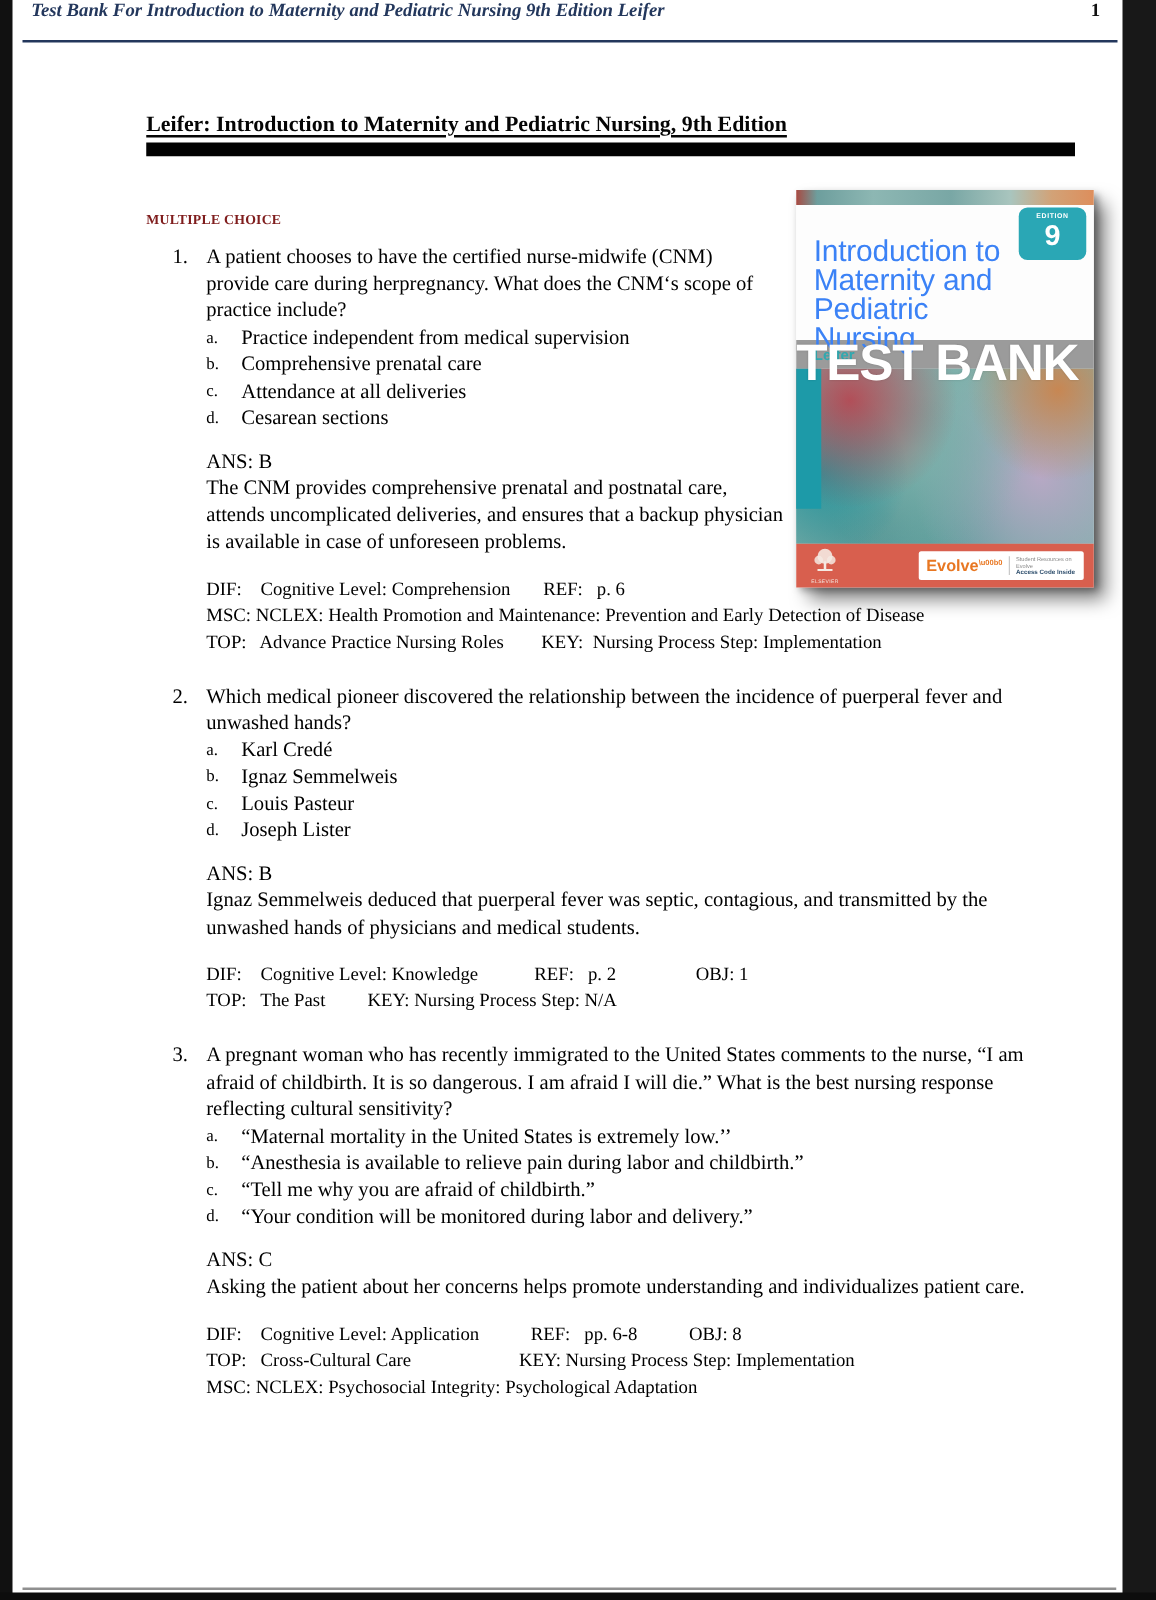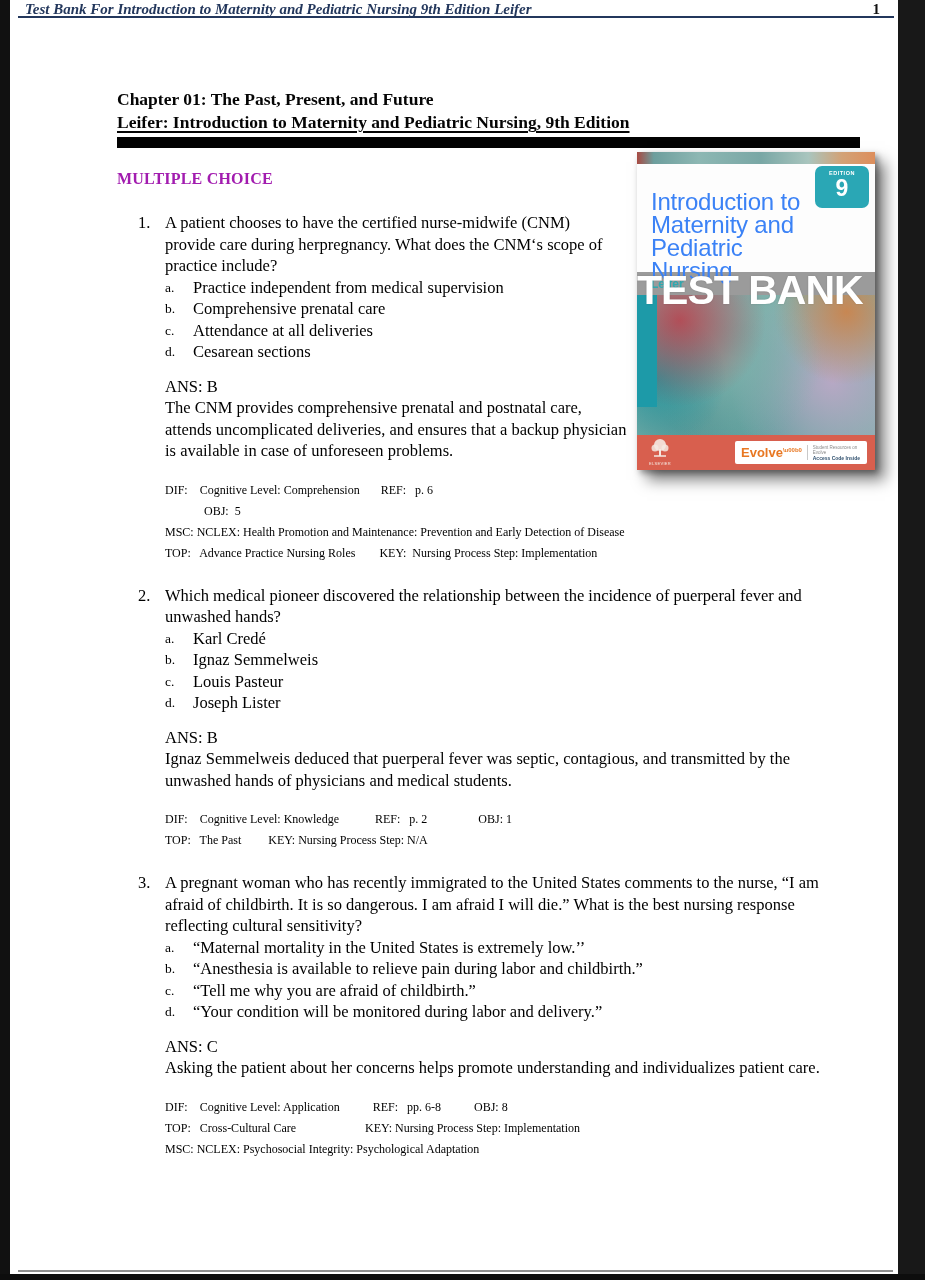--- a/index.html
+++ b/index.html
@@ -9,47 +9,47 @@
     font-family:"Liberation Serif", serif; color:#000; overflow:hidden;
   }
   
   .edge-left  { position:absolute; left:0; top:0; width:10px; height:1280px; background:#111; }
   .edge-right { position:absolute; right:0; top:0; width:27px; height:1280px; background:#181818; }
   .edge-bottom{ position:absolute; left:0; bottom:0; width:925px; height:6px; background:#0d0d0d; }
   .footer-rule{ position:absolute; left:18px; top:1270px; width:875px; height:2px; background:#8f8f8f; }
 
   
   .running-header {
-    position:absolute; left:18px; top:0; width:876px; height:18px;
+    position:absolute; left:18px; top:0; width:876px; height:34px;
     border-bottom:2px solid #23375c;
     display:flex; justify-content:space-between; align-items:flex-start;
     padding:1px 14px 0 7px;
     font-style:italic; font-weight:bold; font-size:15px; color:#23375c;
   }
   .running-header .pgnum { font-style:normal; color:#111; font-size:15px; font-weight:bold; }
 
   
   .doc-title { position:absolute; left:117px; top:88px; width:743px; font-weight:bold; font-size:17.5px; line-height:23px; color:#050505; }
   .doc-title .u { text-decoration:underline; text-underline-offset:3px; text-decoration-thickness:1.5px; }
   .title-bar { margin-top:3px; width:743px; height:11px; background:#020202; }
 
   
   .content { position:absolute; left:117px; top:170px; width:743px; }
-  .mc-heading { font-size:16px; font-weight:bold; letter-spacing:.2px; margin:0 0 24px 0; color:#a21caf; }
+  .mc-heading { font-size:11px; font-weight:bold; letter-spacing:.2px; margin:0 0 12px 0; color:#7f1d1d; }
 
   .question { position:relative; padding-left:48px; margin-bottom:21px; font-size:16.5px; line-height:21.5px; }
   .q-num { position:absolute; left:21px; top:0; }
   .q-text { }
   .question:nth-child(1) .q-text { max-width:448px; }
   .question:nth-child(1) .q-rationale { max-width:462px; }
   .opt-row { display:flex; }
   .opt-letter { width:28px; flex:none; font-size:13.5px; line-height:21.5px; }
   .q-ans { margin-top:13px; }
   .q-rationale { }
-  .q-meta { margin-top:18px; font-size:12px; line-height:21px; }
+  .q-meta { margin-top:18px; font-size:15px; line-height:21px; }
   .meta-line { white-space:pre-wrap; }
 
   
   .book-cover {
     position:absolute; left:637px; top:152px; width:238px; height:318px;
     background:#fff; box-shadow:10px 10px 14px rgba(0,0,0,.5), 3px 3px 6px rgba(0,0,0,.35);
     font-family:"Liberation Sans", sans-serif;
   }
   .cover-strip {
     height:12px; width:100%;
@@ -101,21 +101,20 @@
 <body>
 
 <div class="page">
 
   <header class="running-header">
     <span>Test Bank For Introduction to Maternity and Pediatric Nursing 9th Edition Leifer</span>
     <span class="pgnum">1</span>
   </header>
 
   <div class="doc-title">
-    <div>Chapter 01: The Past, Present, and Future</div>
     <div class="u">Leifer: Introduction to Maternity and Pediatric Nursing, 9th Edition</div>
     <div class="title-bar"></div>
   </div>
 
   <aside class="book-cover">
     <div class="cover-strip"></div>
     <div class="cover-white">
       <div class="edition-badge">
         <div class="ed-label">EDITION</div>
         <div class="ed-num">9</div>
@@ -176,21 +175,20 @@
   <div class="opt-row">
     <span class="opt-letter">d.</span>
     <span class="opt-text">Cesarean sections</span>
   </div>
 </div>
     <div class="q-ans">ANS:  B</div>
     <div class="q-rationale">The CNM provides comprehensive prenatal and postnatal care, attends uncomplicated deliveries, and ensures that a backup physician is available in case of unforeseen problems.</div>
     <div class="q-meta">
   <div class="meta-line">DIF:    Cognitive Level: Comprehension       REF:   p. 6</div>
 
-  <div class="meta-line">             OBJ:  5</div>
 
   <div class="meta-line">MSC: NCLEX: Health Promotion and Maintenance: Prevention and Early Detection of Disease</div>
 
   <div class="meta-line">TOP:   Advance Practice Nursing Roles        KEY:  Nursing Process Step: Implementation</div>
 </div>
   </section>
 
   <section class="question">
     <span class="q-num">2.</span>
     <div class="q-text">Which medical pioneer discovered the relationship between the incidence of puerperal fever and unwashed hands?</div>

